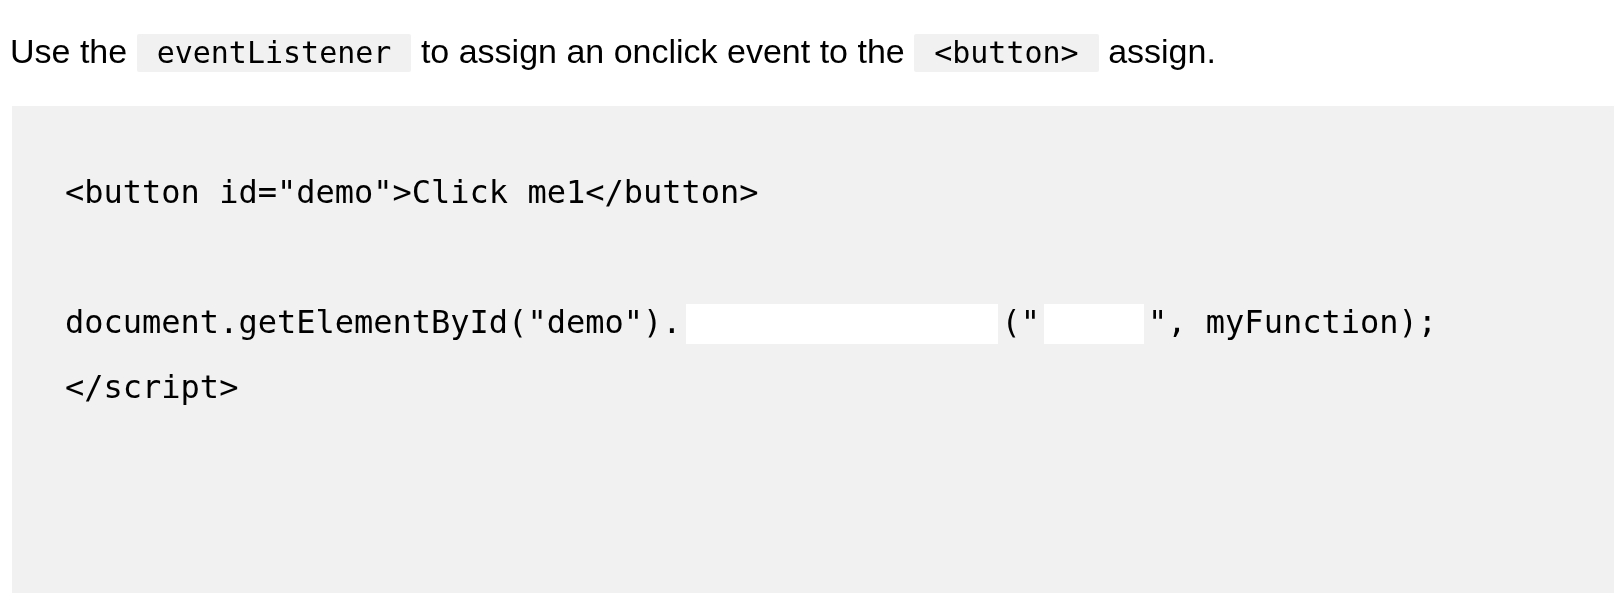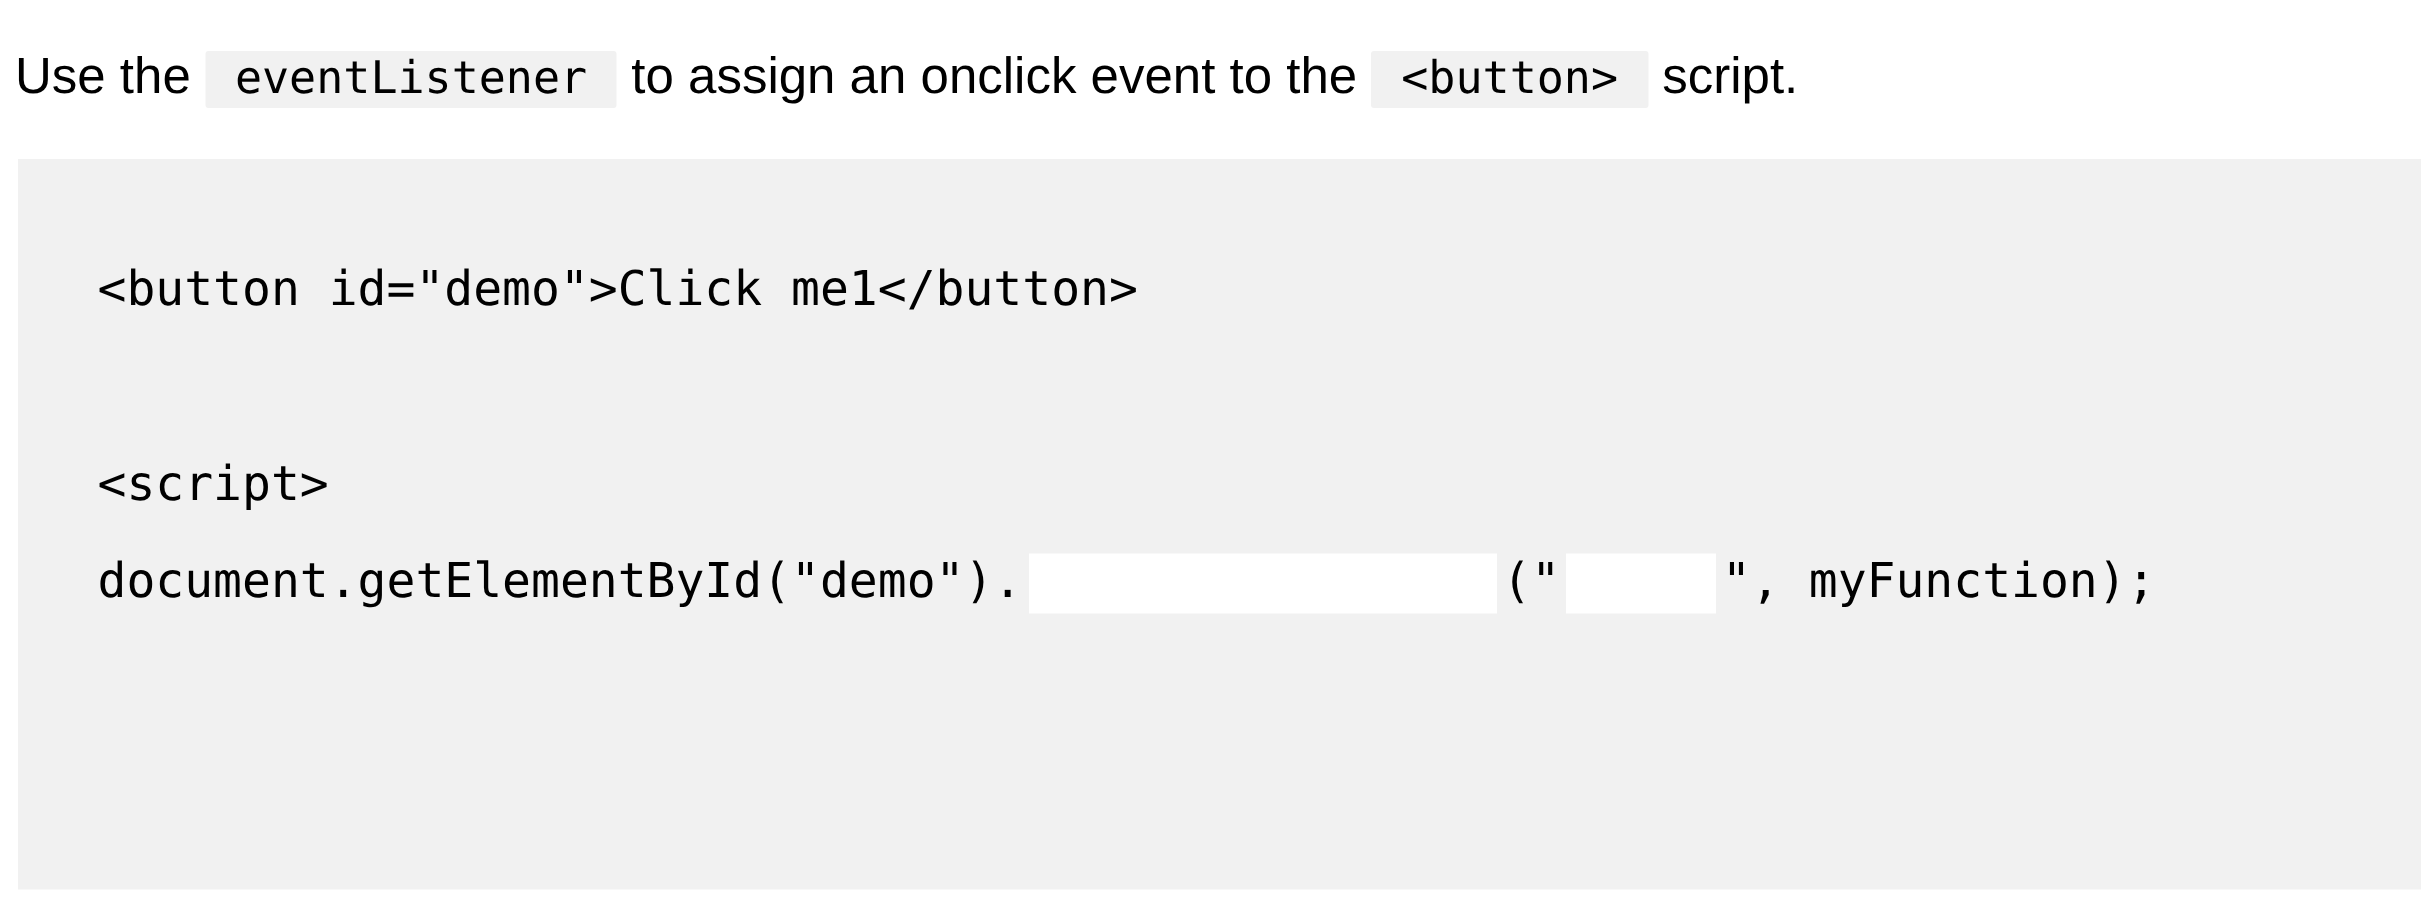--- a/index.html
+++ b/index.html
@@ -57,20 +57,20 @@
     font-size: 28px;
     color: #000000;
     border-radius: 0;
   }
   .blank-input.wide { width: 312px; }
   .blank-input.narrow { width: 100px; }
 </style>
 </head>
 <body>
 
-<div class="instruction"><span>Use the </span><span class="code-badge">eventListener</span><span> to assign an onclick event to the </span><span class="code-badge">&lt;button&gt;</span><span> script.</span></div>
+<div class="instruction"><span>Use the </span><span class="code-badge">eventListener</span><span> to assign an onclick event to the </span><span class="code-badge">&lt;button&gt;</span><span> assign.</span></div>
 
 <div class="code-box">
   <div class="code-line">&lt;button id="demo"&gt;Click me1&lt;/button&gt;</div>
   <div class="code-line"></div>
-  <div class="code-line">&lt;script&gt;</div>
   <div class="code-line"><span>document.getElementById("demo").</span><input type="text" class="blank-input wide" value="" style=""><span>("</span><input type="text" class="blank-input narrow" value="" style=""><span>", myFunction);</span></div>
+  <div class="code-line">&lt;/script&gt;</div>
 </div>
 
 </body></html>

